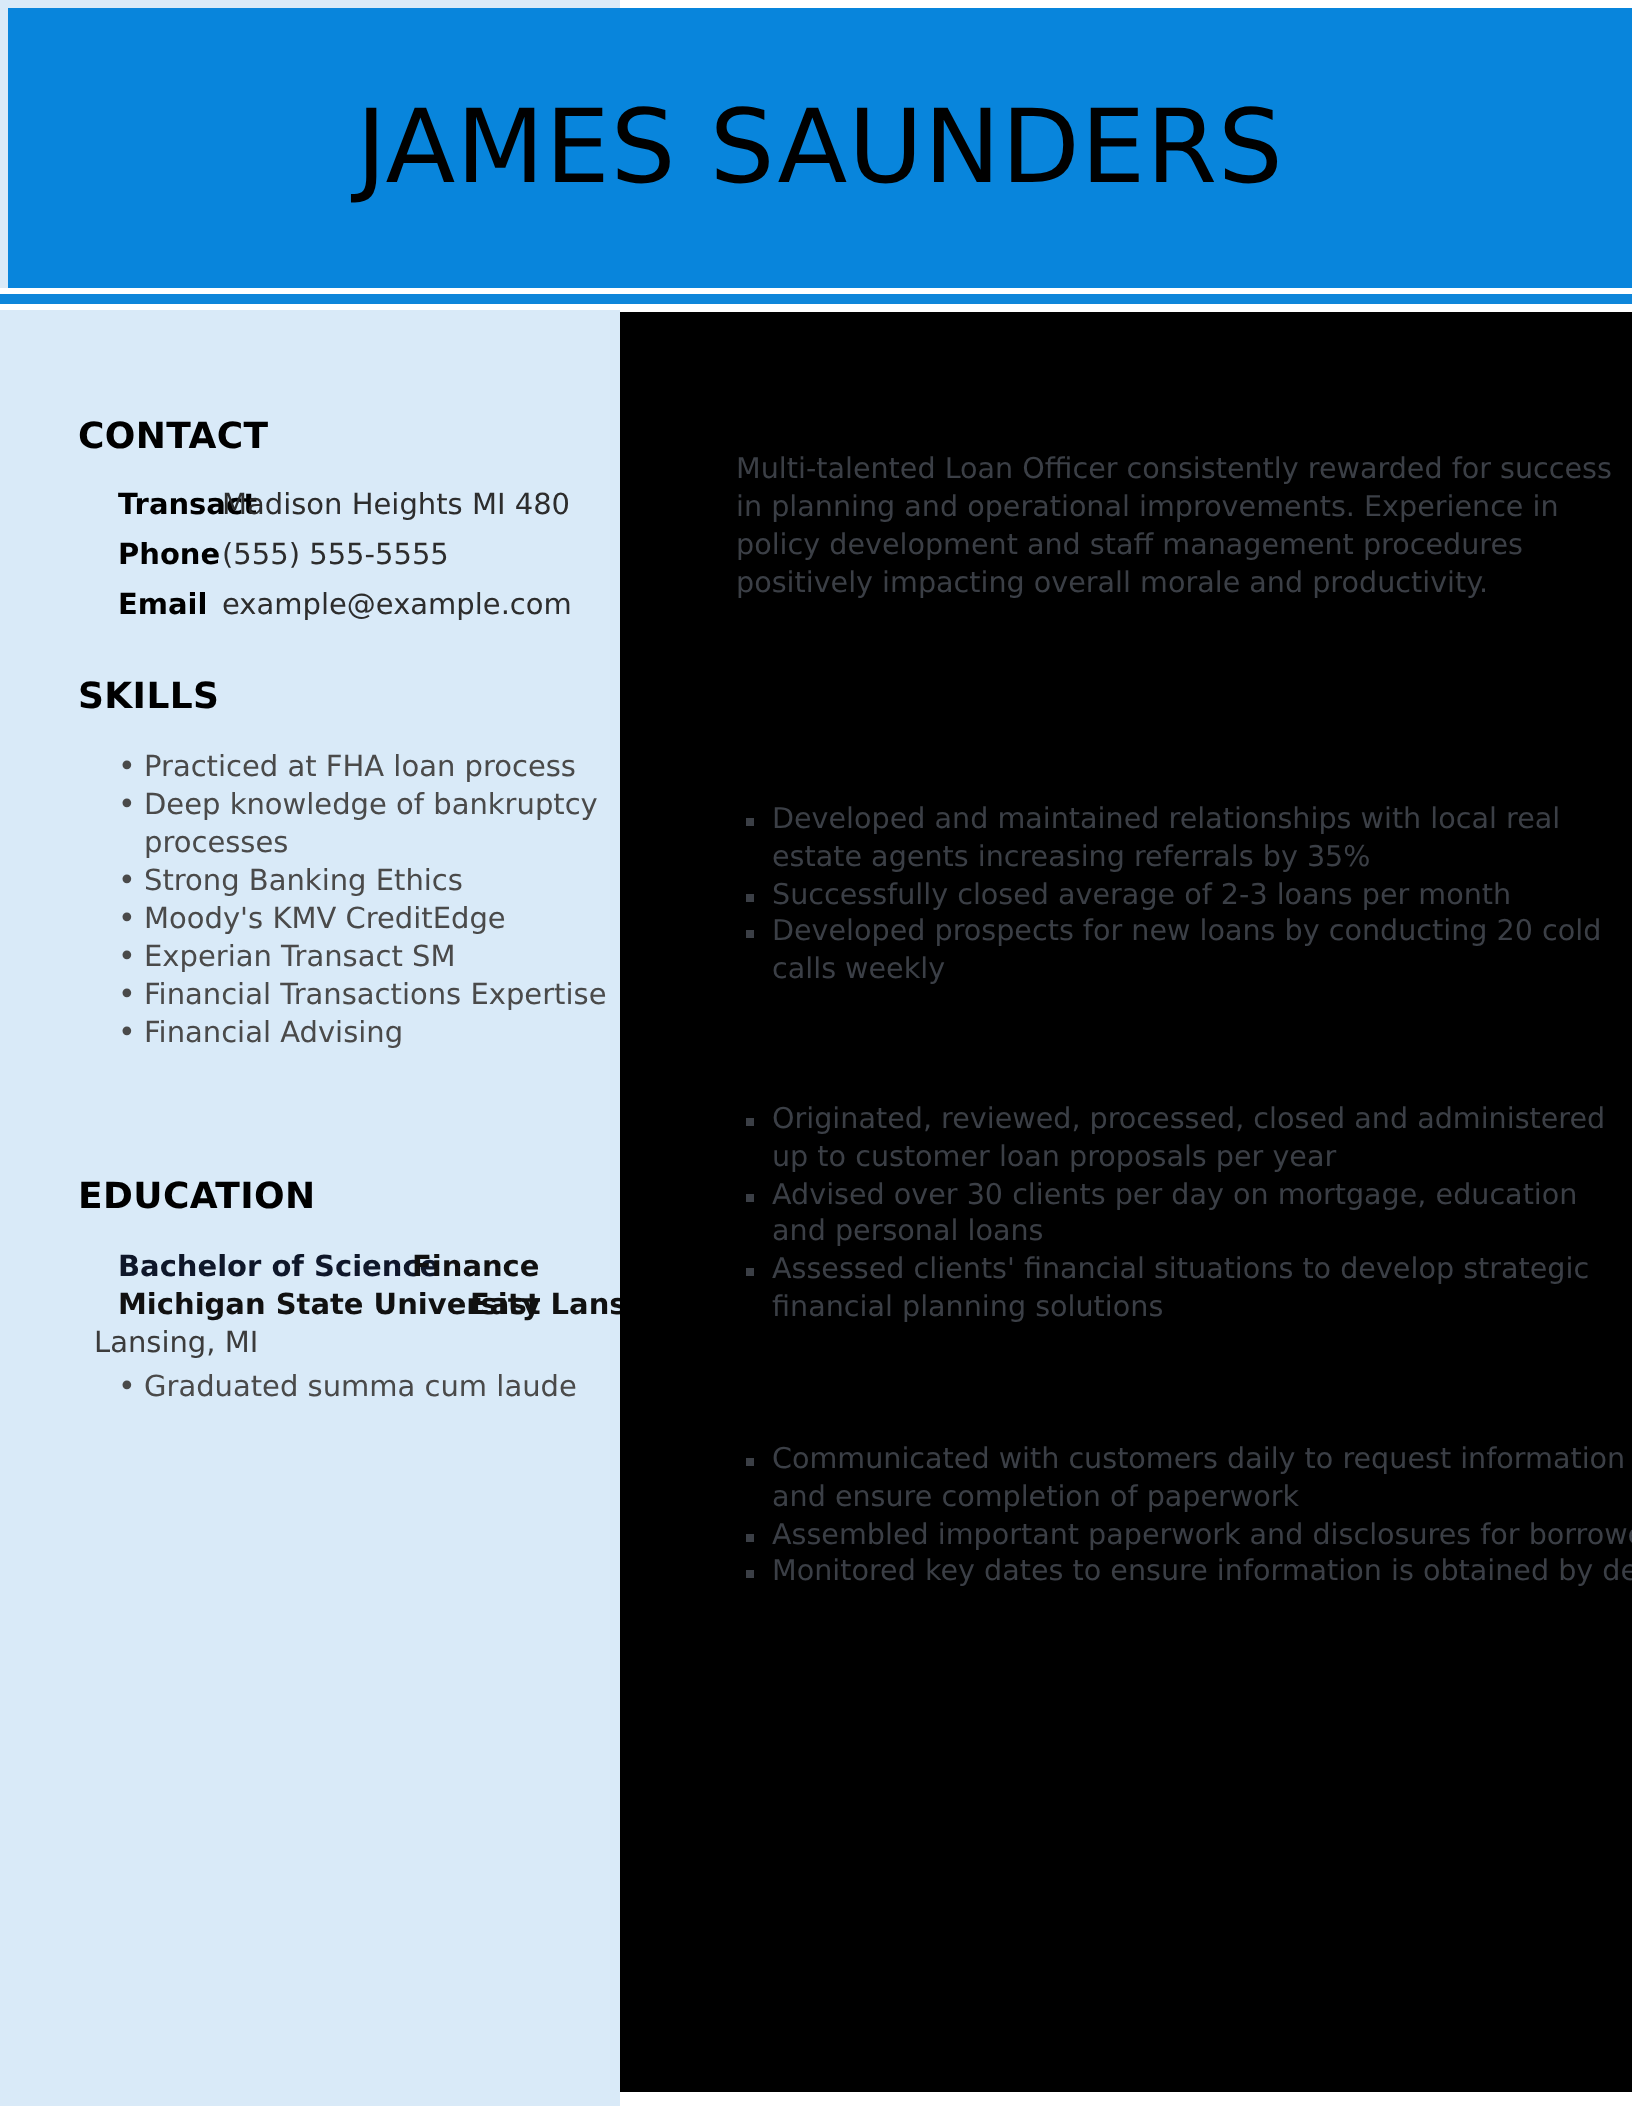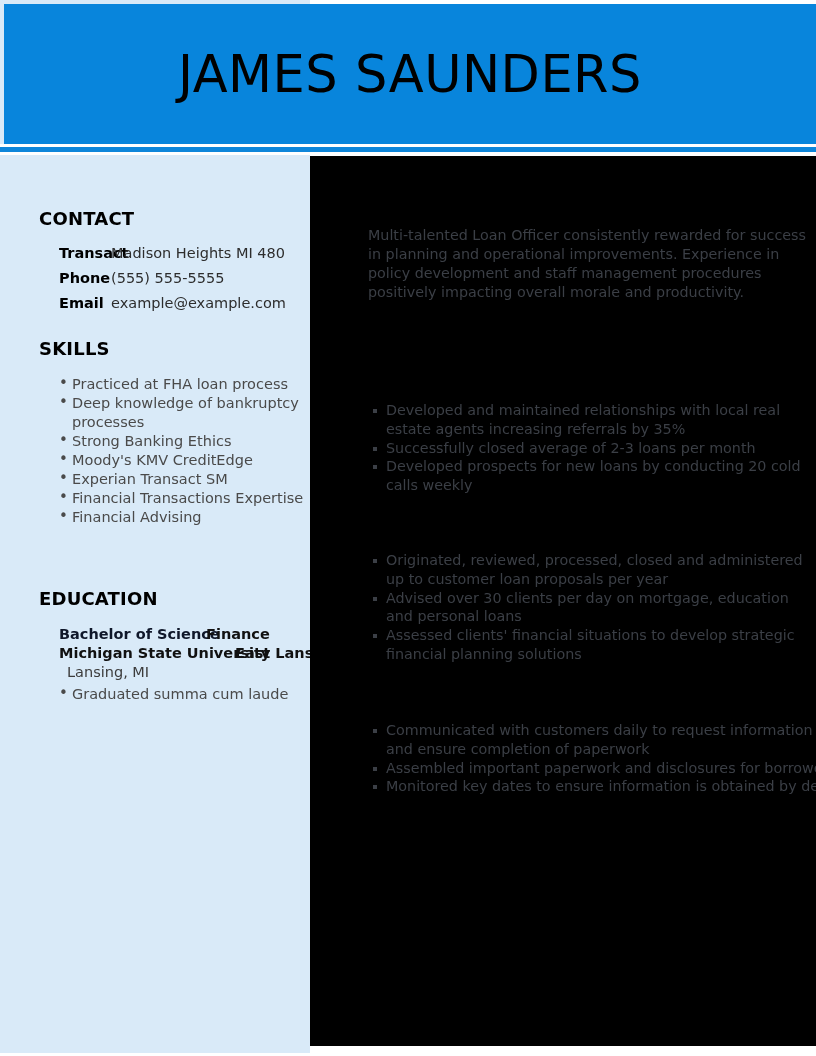--- a/index.html
+++ b/index.html
@@ -182,21 +182,21 @@
   }
   .edu-city {
     position: absolute;
     left: 196px;
     top: 0;
     font-weight: bold;
     color: #111111;
   }
   .edu-loc {
     position: absolute;
-    left: 28px;
+    left: 8px;
     top: 0;
     color: #3c3c3c;
     font-weight: normal;
   }
 
   
   .main-inner {
     position: absolute;
     left: 58px;
     top: 0;

